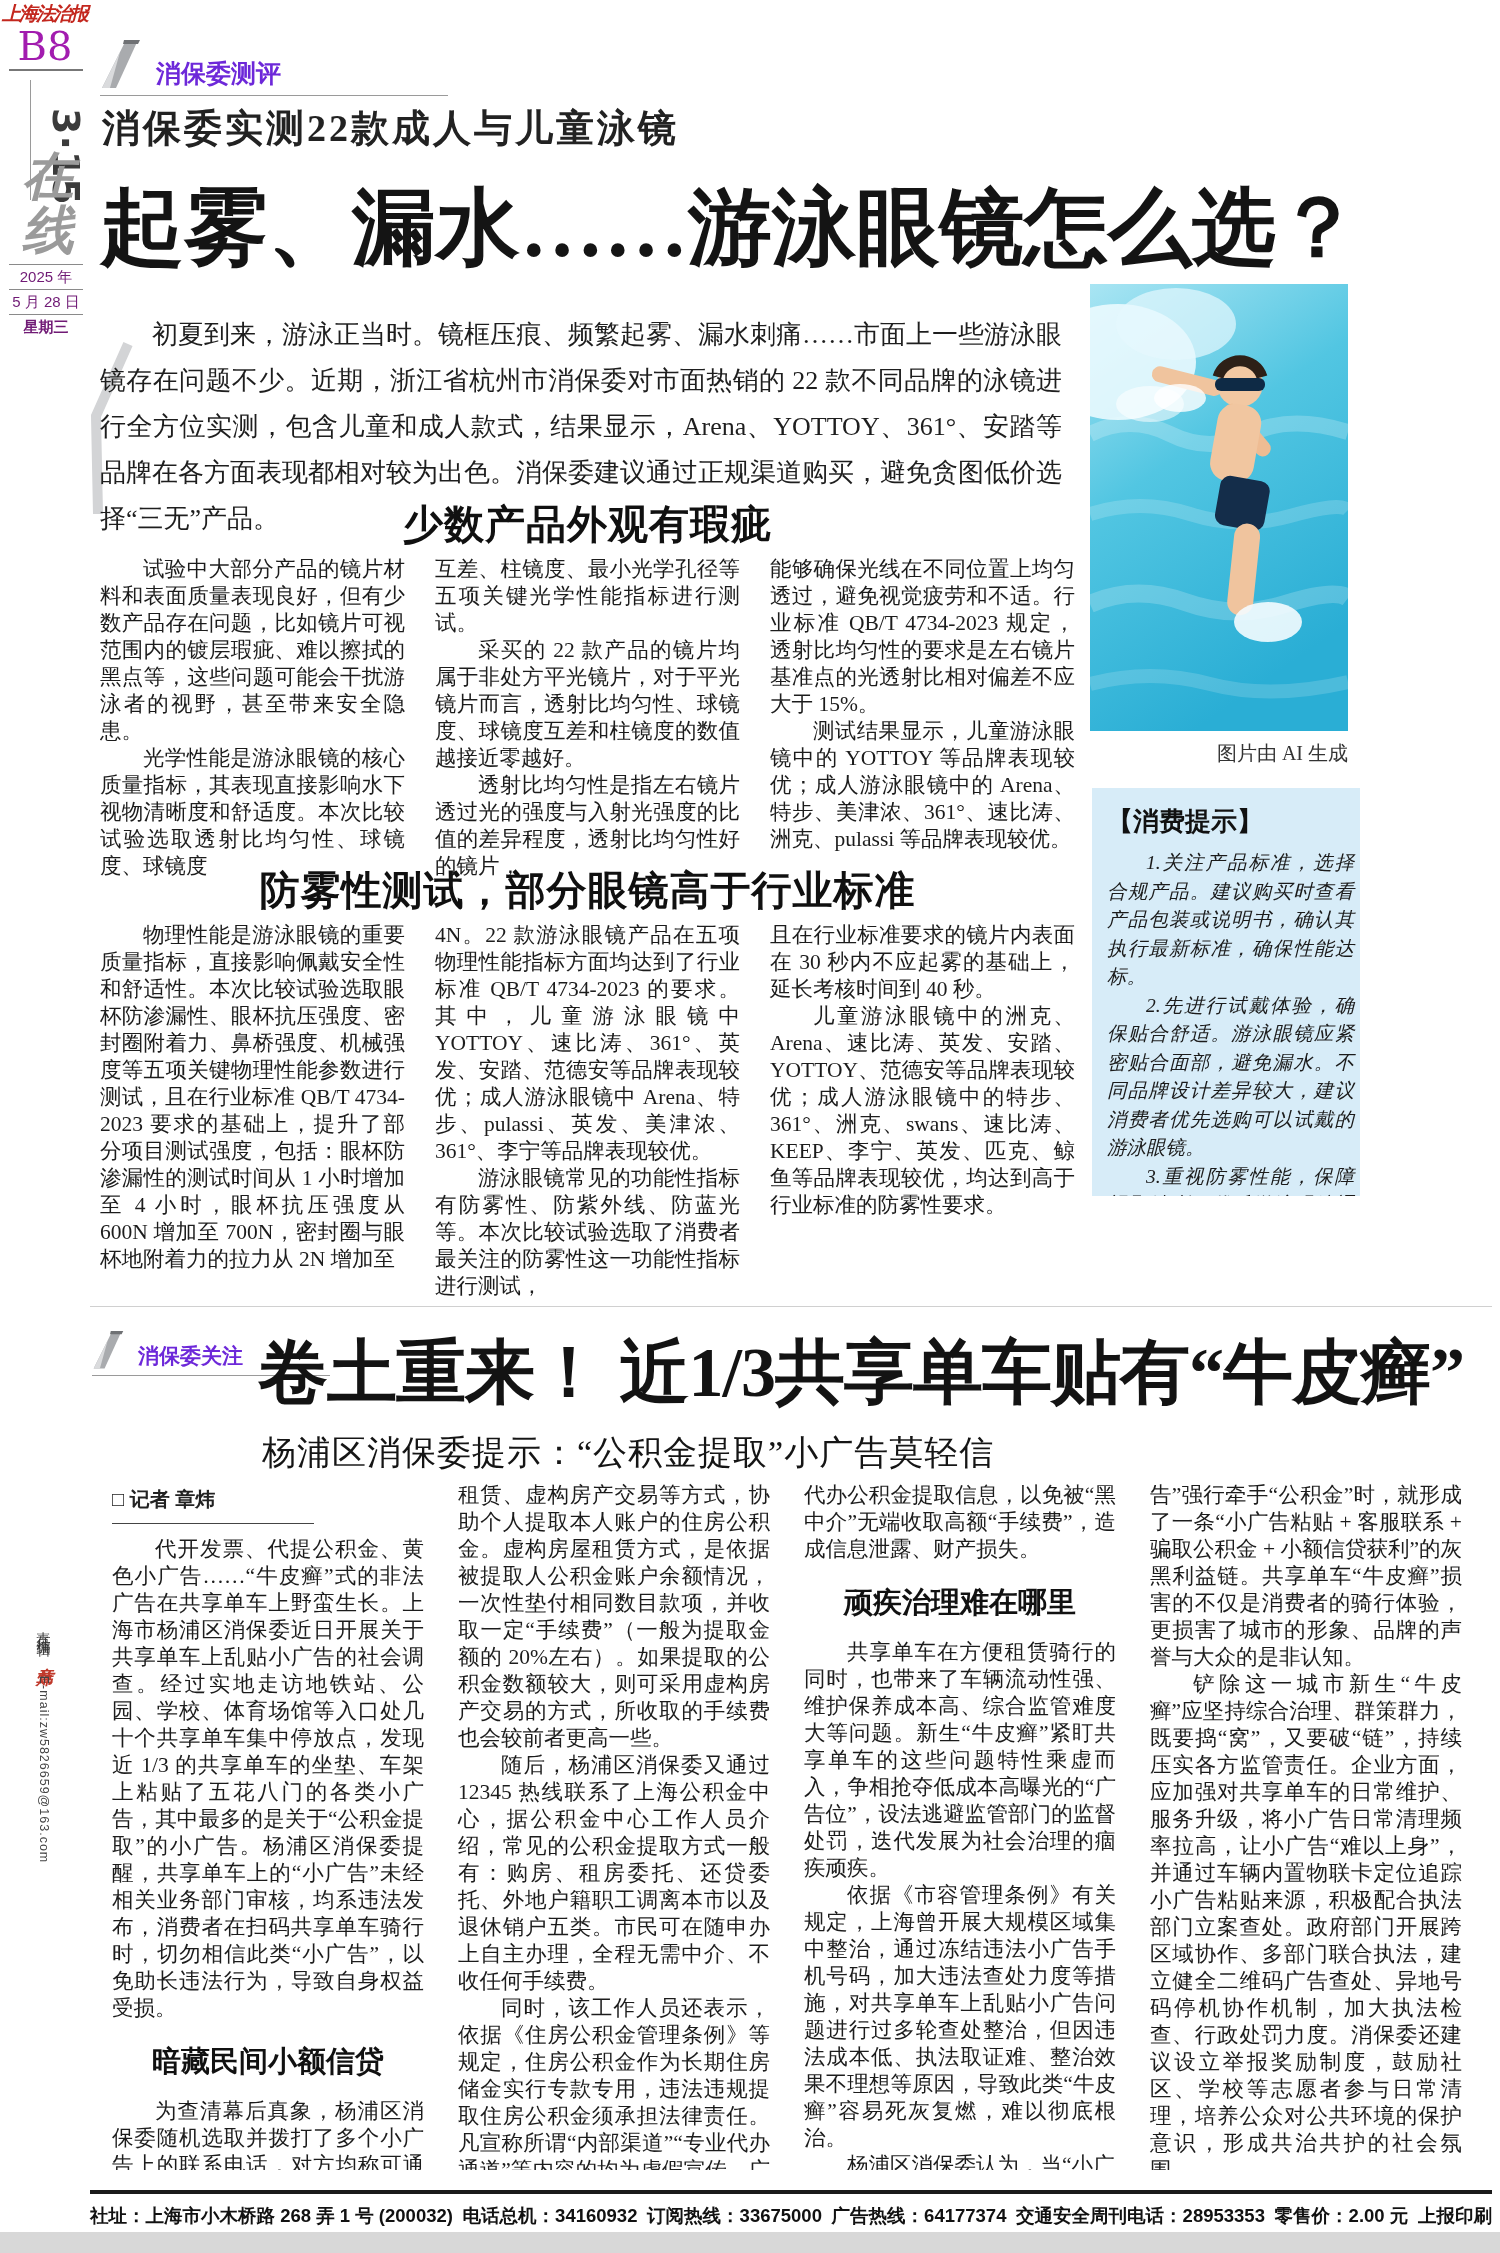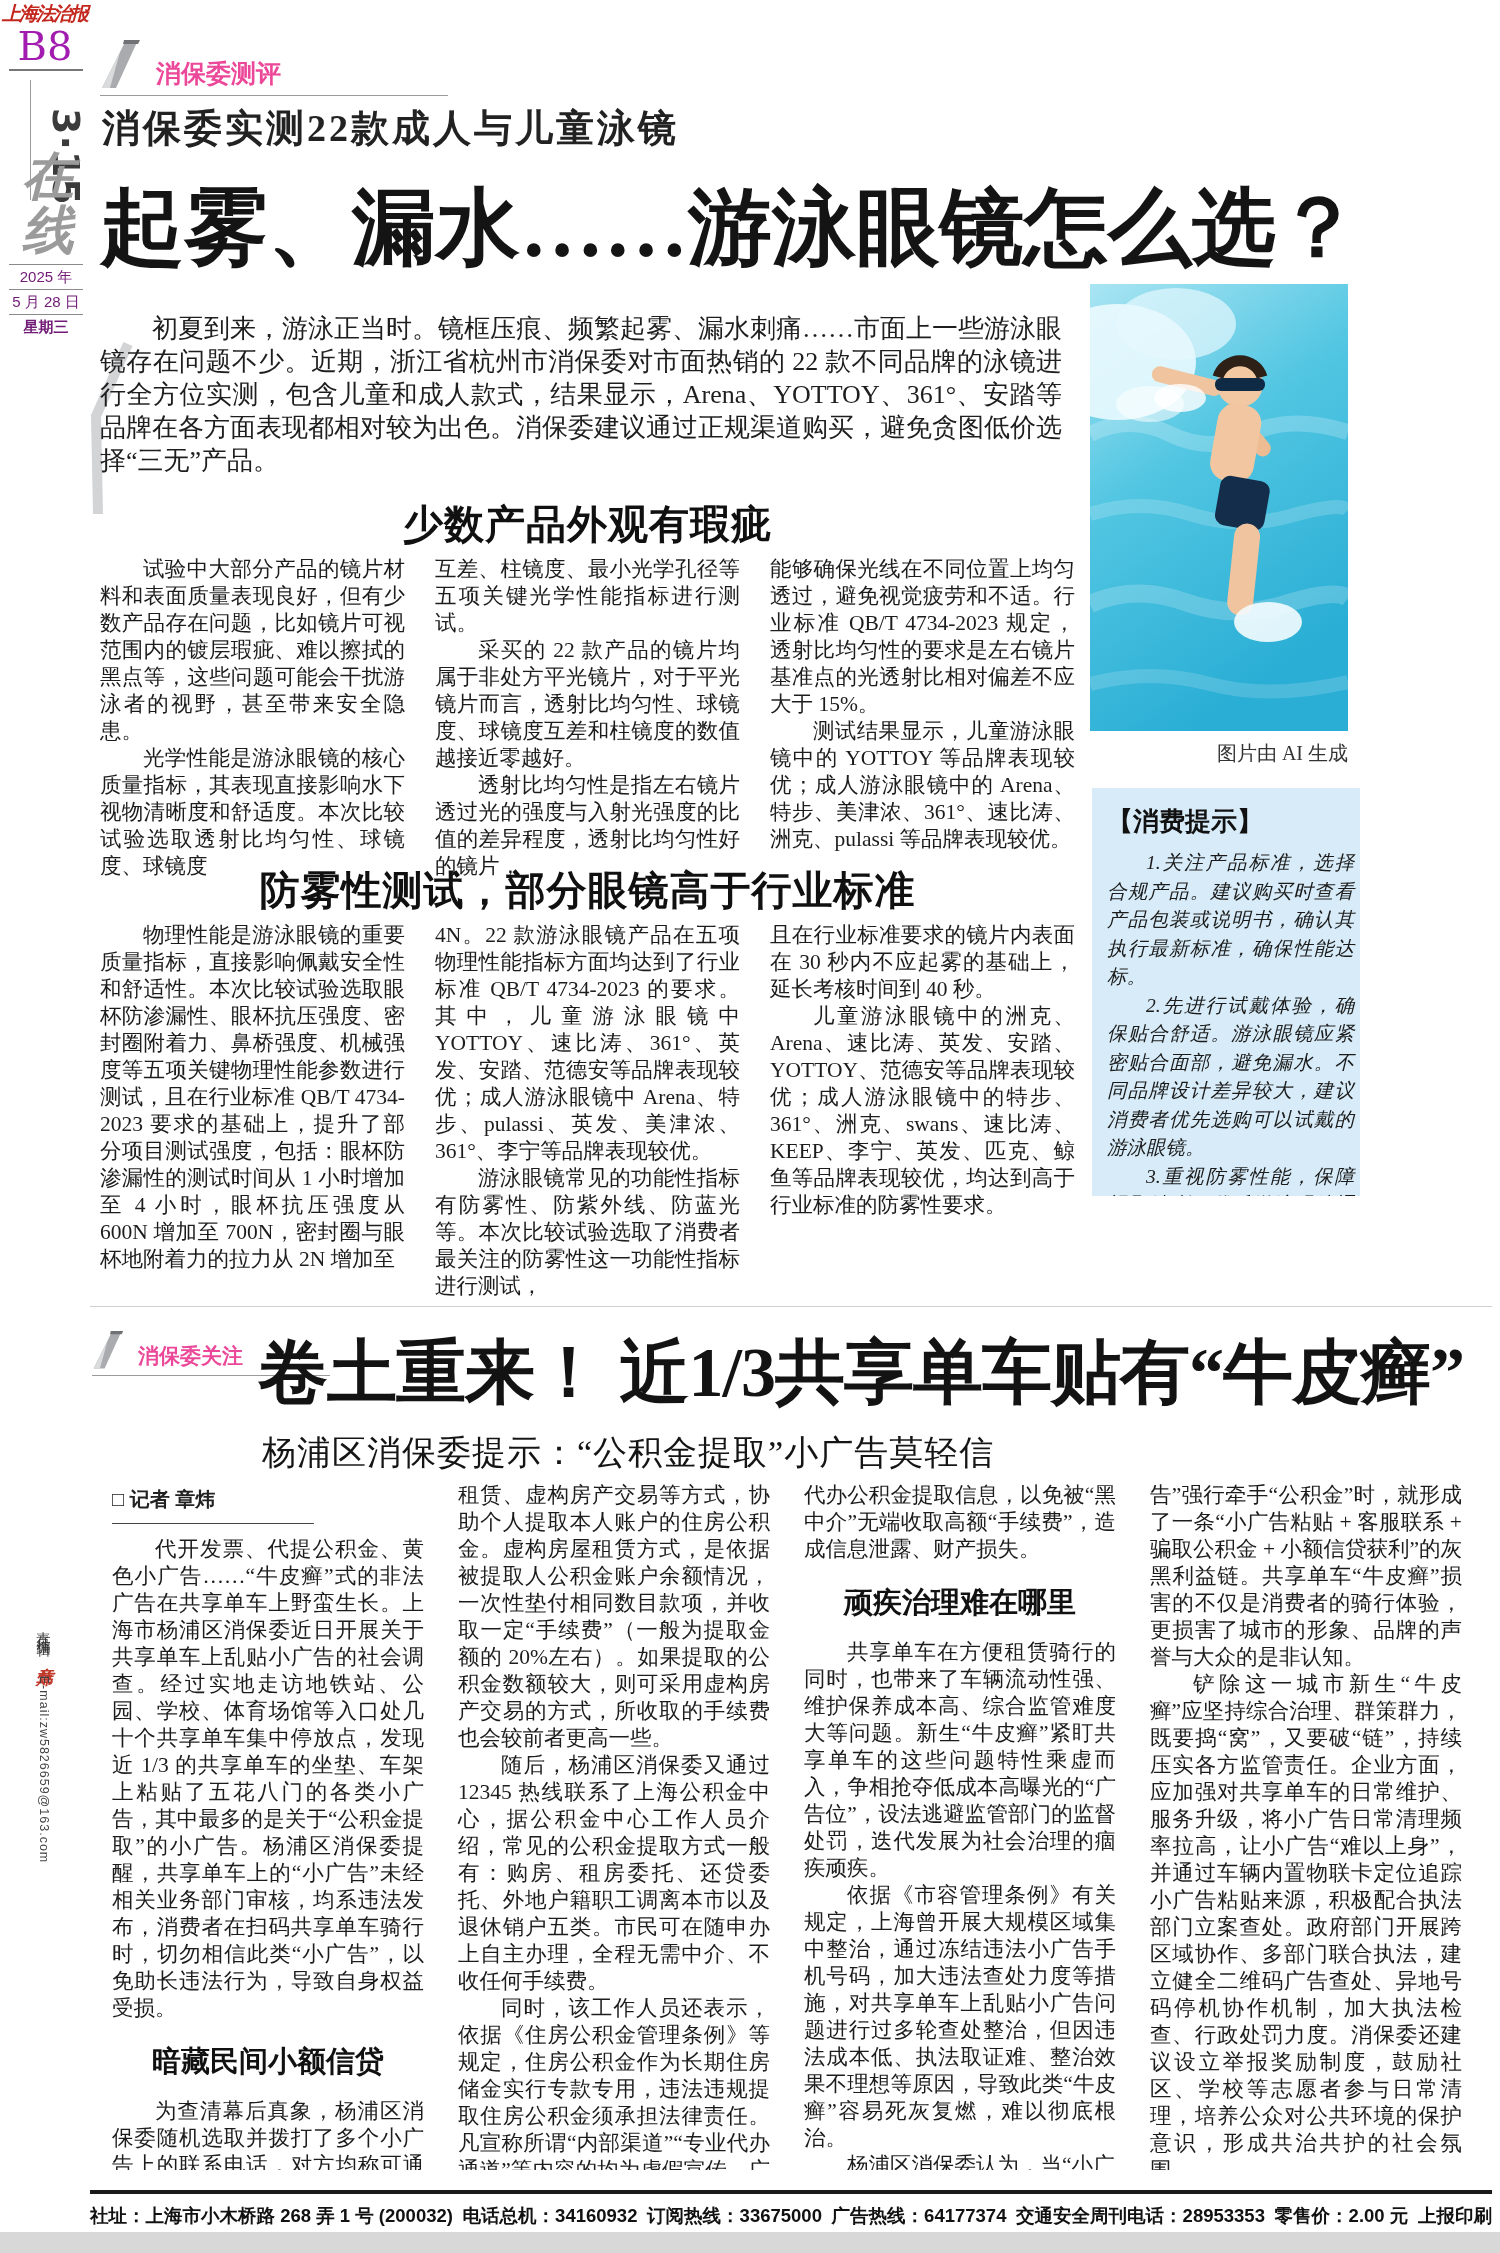--- a/index.html
+++ b/index.html
@@ -26,30 +26,30 @@
   .d-txt{left:0;width:92px;text-align:center;font-size:15px;color:#701a75;
     font-family:"Liberation Sans",sans-serif;white-space:nowrap;}
   .chev{left:16px;top:336px;}
   .editor-stack{left:16px;top:1620px;width:40px;writing-mode:vertical-rl;text-orientation:mixed;
     font-size:14px;color:#333;font-family:"Liberation Sans",sans-serif;letter-spacing:4px;height:560px;}
   .editor-name{color:#c0392b;font-weight:bold;font-style:italic;font-size:17px;letter-spacing:2px;margin:10px 0;}
   .editor-mail{font-size:12.5px;color:#444;letter-spacing:1px;}
   
   .tag{display:flex;align-items:flex-end;gap:10px;border-bottom:1px solid #9a9a9a;
     padding-bottom:5px;}
-  .tag .label{font-family:Liberation Sans, sans-serif;font-weight:bold;color:#ec4899;}
+  .tag .label{font-family:Liberation Sans, sans-serif;font-weight:bold;color:#6d28d9;}
   #tag-top{left:100px;top:28px;width:348px;height:62px;}
   #tag-top .label{font-size:25px;}
   #tag-bottom{left:92px;top:1318px;width:238px;height:52px;}
   #tag-bottom .label{font-size:21px;}
   
   #kicker{left:102px;top:103px;font-size:38px;color:#222;font-weight:600;letter-spacing:3px;white-space:nowrap;}
   #headline-top{left:100px;top:178px;width:1395px;font-size:84px;font-weight:bold;color:#141414;
     line-height:1.18;letter-spacing:0px;white-space:nowrap;}
-  #intro{left:100px;top:312px;width:962px;font-size:26px;line-height:33px;text-align:justify;color:#1e1e1e;}
+  #intro{left:100px;top:312px;width:962px;font-size:26px;line-height:46px;text-align:justify;color:#1e1e1e;}
   .ind{text-indent:2em;margin:0;}
   .cont{text-indent:0;margin:0;}
   .sec-title{left:100px;width:975px;text-align:center;font-size:40px;font-weight:bold;color:#101010;
     letter-spacing:1px;white-space:nowrap;}
   #s1-title{top:497px;}
   #s2-title{top:863px;}
   .cols3{left:100px;width:975px;display:grid;grid-template-columns:305px 305px 305px;column-gap:30px;}
   #s1-cols{top:556px;height:332px;overflow:hidden;}
   #s2-cols{top:922px;height:382px;overflow:hidden;}
   .cols3 p, .cols4 p{font-size:21.5px;line-height:27px;text-align:justify;color:#1c1c1c;}

